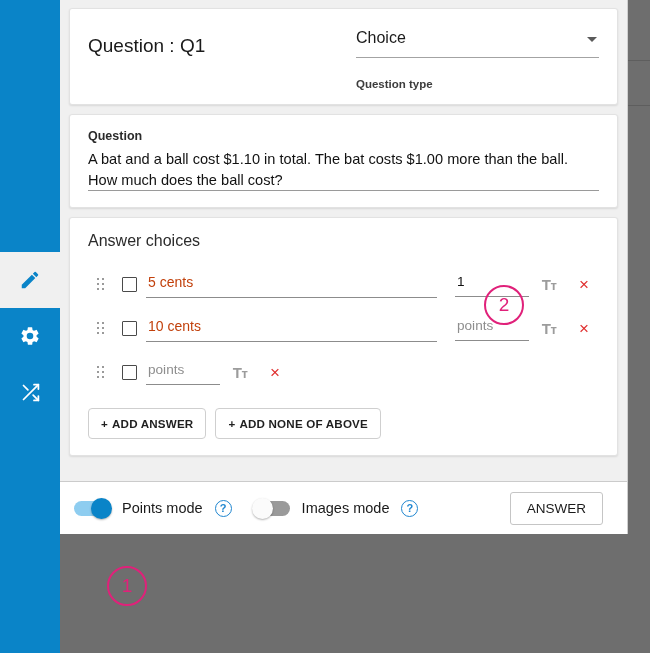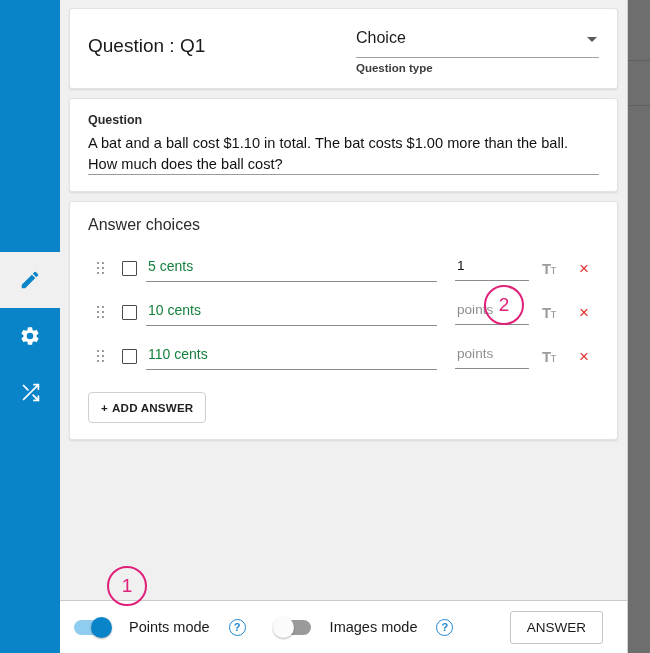--- a/index.html
+++ b/index.html
@@ -34,21 +34,21 @@
   .side-item {
     height: 56px;
     display: flex; align-items: center; justify-content: center;
     cursor: pointer;
   }
   .side-item.active { background: #f0f0f0; }
   .side-item svg { display: block; }
   
   .panel {
     position: absolute; left: 60px; top: 0;
-    width: 568px; height: 653px;
+    width: 568px; height: 534px;
     background: #f0f0f0;
     border-right: 1px solid #cfcfcf;
     display: flex; flex-direction: column;
   }
   .panel-body {
     flex: 1 1 auto;
     padding: 8px 9px 0 9px;
     overflow: hidden;
   }
   .card {
@@ -78,21 +78,21 @@
   }
   .qtype-value { font-size: 16px; color: #1a1a1a; }
   .caret {
     position: absolute; right: 2px; top: 10px;
     width: 0; height: 0;
     border-left: 5px solid transparent;
     border-right: 5px solid transparent;
     border-top: 5px solid #5a5a5a;
   }
   .qtype-label {
-    margin-top: 4px;
+    margin-top: 20px;
     font-size: 11.5px; color: #3c3c3c; font-weight: bold;
   }
   
   .card-q { padding: 14px 18px 16px 18px; }
   .field-label { font-size: 12.5px; color: #2b2b2b; margin-bottom: 6px; font-weight: bold; }
   .q-text {
     font-size: 14.6px; color: #111111; line-height: 1.42;
     border-bottom: 1px solid #9a9a9a;
   }
   .desc-field {
@@ -124,37 +124,37 @@
     width: 34px; display: flex; justify-content: center; align-items: center;
     cursor: pointer;
   }
   .cbox span {
     width: 15px; height: 15px;
     border: 1.6px solid #4a4a4a; border-radius: 1px;
     display: block;
   }
   .choice-text {
     flex: 1 1 auto;
-    font-size: 14px; color: #15803d;
+    font-size: 14px; color: #c2410c;
     border-bottom: 1px solid #8c8c8c;
     padding: 3px 4px 7px 2px;
     margin-right: 18px;
     cursor: text;
   }
   .points-input {
     flex: 0 0 74px;
     font-size: 13.6px; color: #111;
     border-bottom: 1px solid #8c8c8c;
     padding: 3px 2px 7px 2px;
     cursor: text;
   }
   .points-input.empty { color: #8e8e8e; }
   .tt-icon {
     flex: 0 0 40px; text-align: center;
-    font-size: 13px; color: #9c9c9c; font-weight: normal;
+    font-size: 13px; color: #9c9c9c; font-weight: bold;
     letter-spacing: -0.5px;
     cursor: pointer; user-select: none;
   }
   .tt-icon b { font-size: 15px; }
   .x-icon {
     flex: 0 0 30px; text-align: center;
     color: #e03030; font-size: 17px; line-height: 1;
     cursor: pointer; user-select: none;
   }
   .addrow { display: flex; gap: 9px; margin-top: 14px; }
@@ -169,21 +169,21 @@
   }
   .add-btn .plus { font-weight: bold; margin-right: 4px; }
   
   .footer {
     flex: 0 0 auto;
     height: 53px;
     background: #ffffff;
     border-top: 1px solid #cbcbcb;
     display: flex; align-items: center;
     padding: 0 14px 0 14px;
-    gap: 7px;
+    gap: 0;
   }
   .toggle {
     width: 36px; height: 15px; border-radius: 8px;
     position: relative; cursor: pointer; flex: 0 0 auto;
   }
   .toggle.on { background: #8ecdf0; }
   .toggle.off { background: #9a9a9a; }
   .toggle .knob {
     position: absolute; top: -3px;
     width: 21px; height: 21px; border-radius: 50%;
@@ -343,30 +343,32 @@
                   <i></i>
                   <i></i>
                   <i></i>
                   <i></i>
                   <i></i>
                 </span>
             </div>
             <div class="cbox">
                 <span></span>
               </div>
-            <div class="choice-text">110 cents</div>
             <div class="points-input empty">points</div>
             <div class="tt-icon"><b>T</b>т</div>
             <div class="x-icon">×</div>
           </div>
 
           <div class="addrow">
             <div class="add-btn">
               <span class="plus">+</span><span>ADD ANSWER</span>
             </div>
+            <div class="add-btn">
+              <span class="plus">+</span><span>ADD NONE OF ABOVE</span>
+            </div>
           </div>
         </div>
       </div>
 
     </div>
 
     <div class="footer">
       <div class="toggle on">
           <span class="knob"></span>
         </div>

